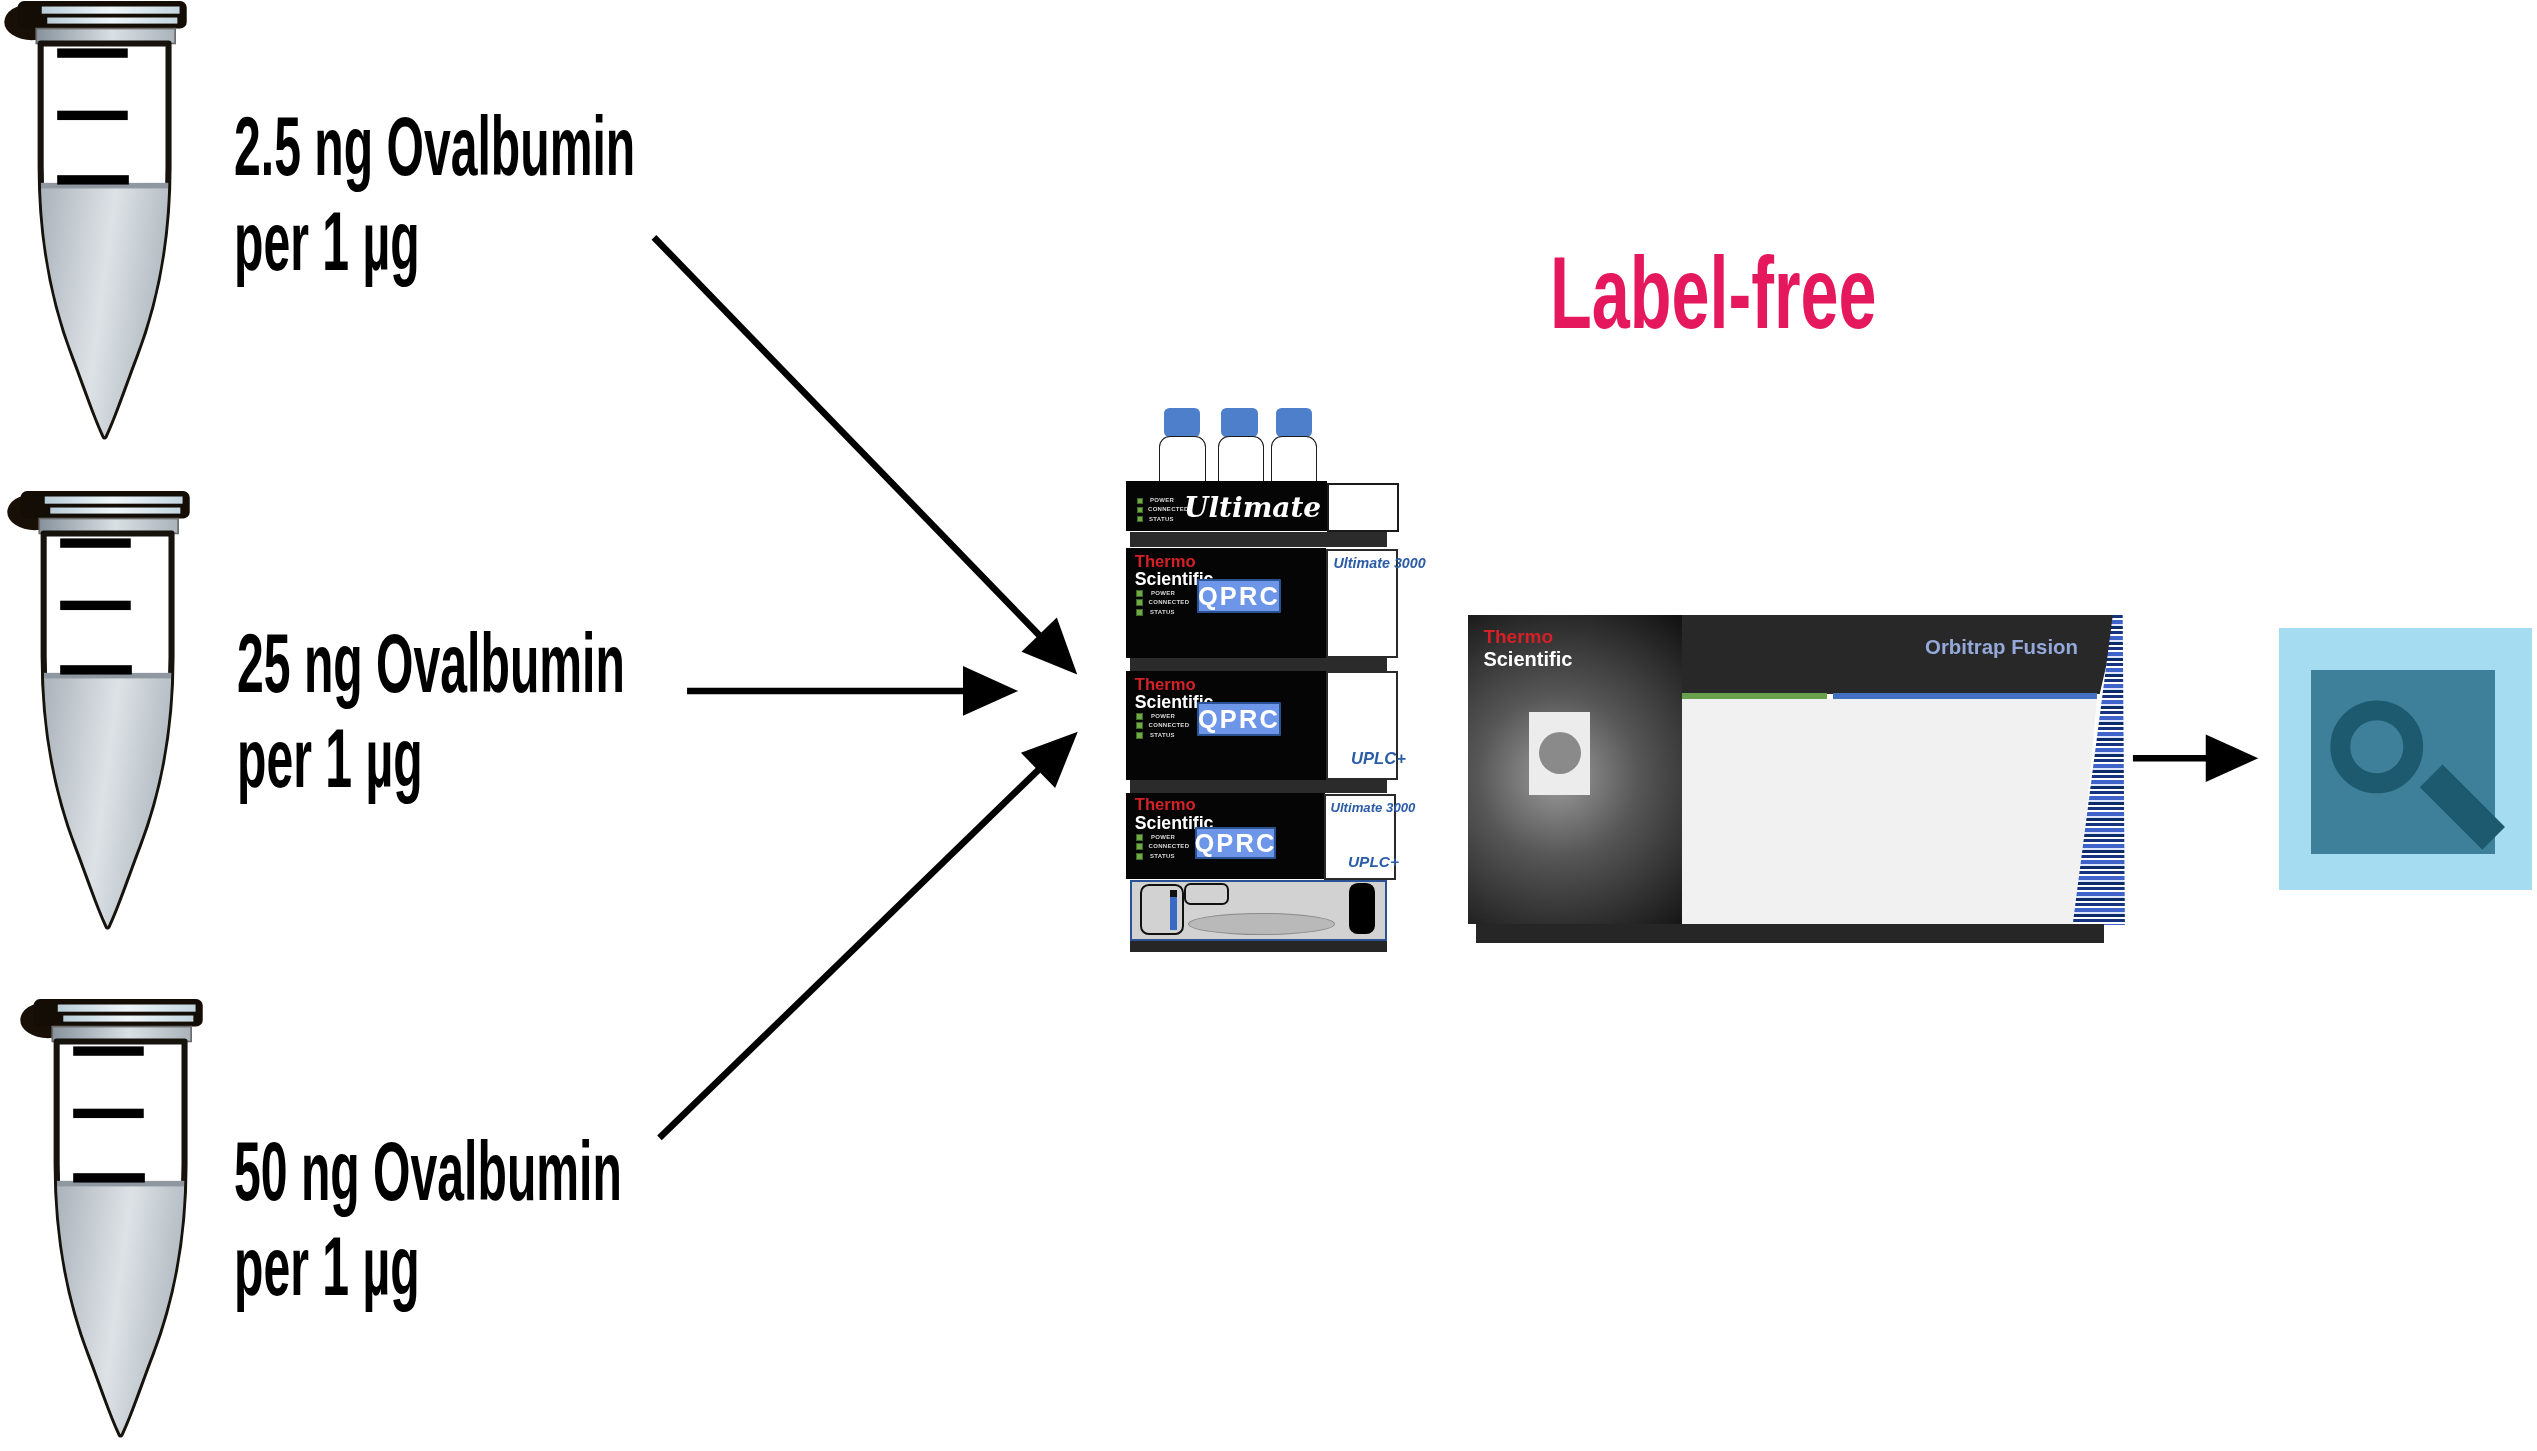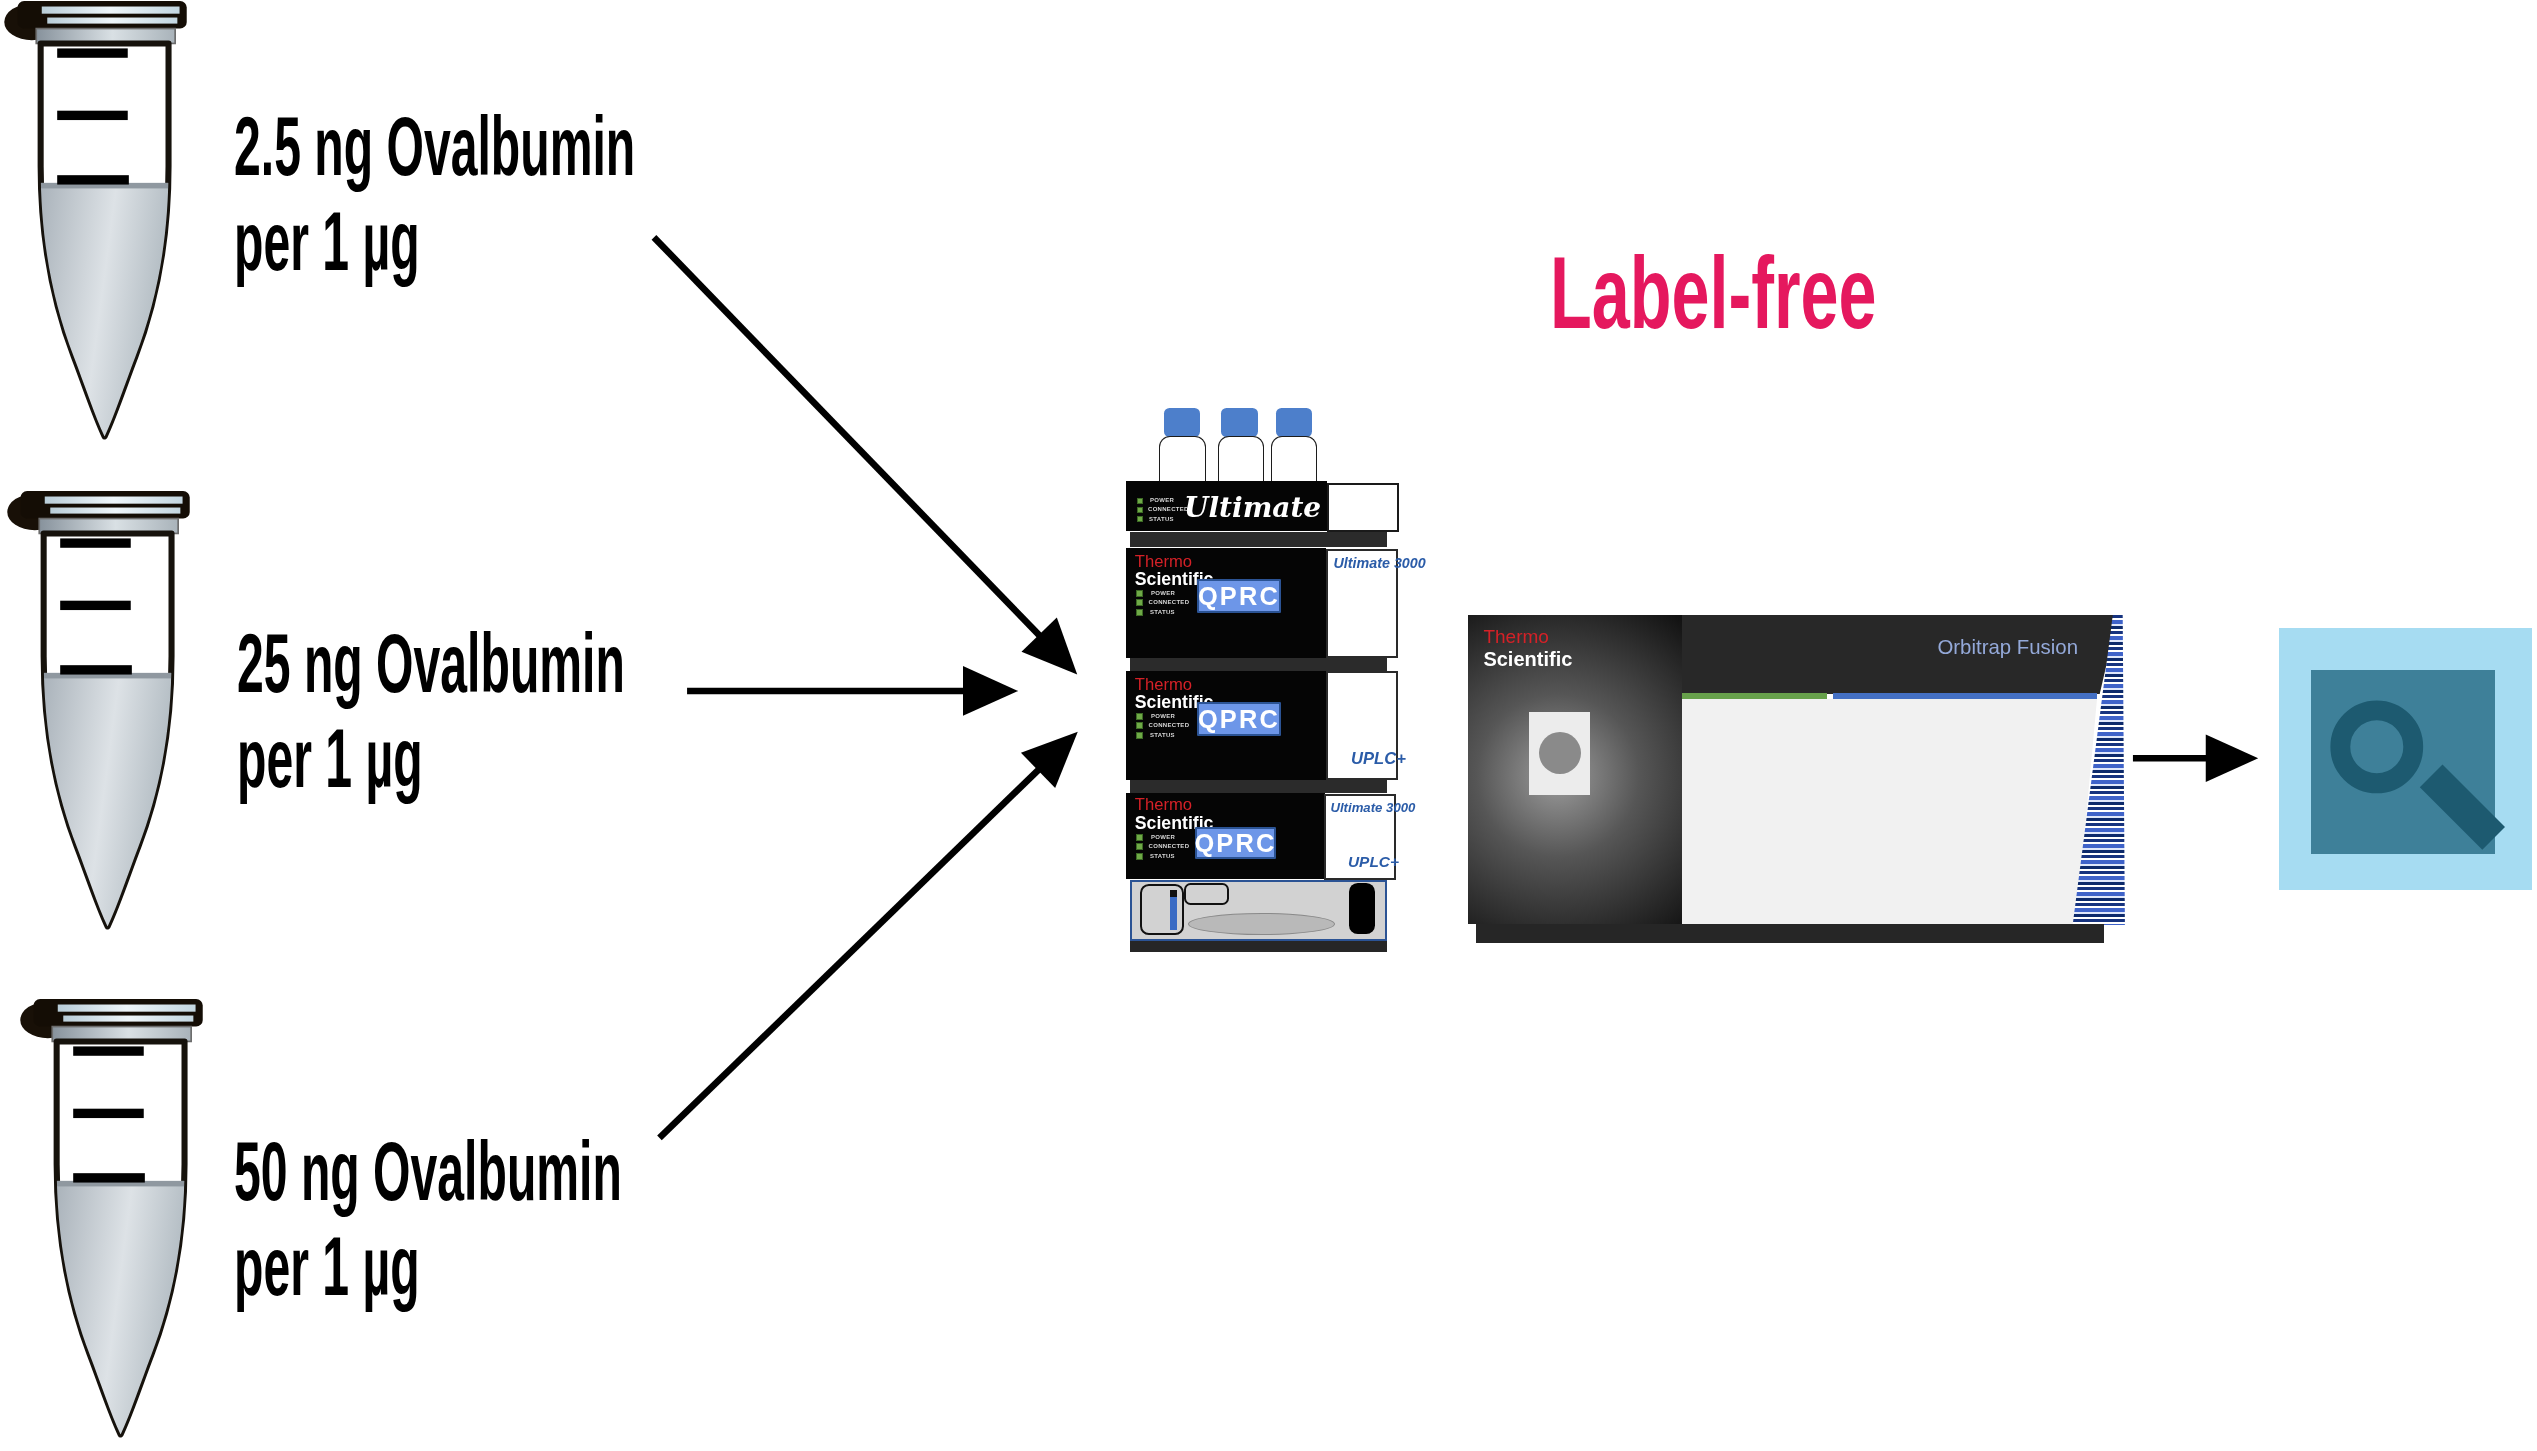--- a/index.html
+++ b/index.html
@@ -16,41 +16,41 @@
   svg.arrows{position:absolute;left:0;top:0;}
   
   .hplc{position:absolute;left:1126px;top:408px;width:301px;height:546px;}
   .bottle{position:absolute;background:#fff;border:1.7px solid #1c1c1c;border-bottom:none;
     border-radius:11px 11px 0 0;box-sizing:border-box;}
   .bottle-cap{position:absolute;background:#4d7fcb;border-radius:5.5px;}
   .module{position:absolute;background:#050505;}
   .sep{position:absolute;background:#2b2b2b;}
   .whitebox{position:absolute;background:#fff;border:2.8px solid #1a1a1a;box-sizing:border-box;}
   .sidepanel{position:absolute;background:#fff;border:2.2px solid #2a2a2a;box-sizing:border-box;}
-  .brand-red{position:absolute;color:#d42127;font-weight:normal;font-size:16.6px;line-height:1;white-space:nowrap;}
+  .brand-red{position:absolute;color:#d42127;font-weight:bold;font-size:16.6px;line-height:1;white-space:nowrap;}
   .brand-white{position:absolute;color:#fff;font-weight:bold;font-size:17.7px;line-height:1;white-space:nowrap;}
   .led{position:absolute;width:7.2px;height:7.2px;background:#6faa47;border:0.6px solid #3d6b25;box-sizing:border-box;}
   .led-label{position:absolute;color:#d8d8d8;font-size:6px;font-weight:bold;letter-spacing:0.3px;line-height:7.2px;white-space:nowrap;}
   .qprc{position:absolute;background:#6d96e8;border:2.8px solid #2b5394;box-sizing:border-box;
     display:flex;align-items:center;justify-content:center;color:#fff;font-size:25.4px;font-weight:600;
     letter-spacing:2.2px;border-radius:1.1px;}
   .blue-model{position:absolute;color:#2b5ca8;font-weight:bold;font-style:italic;white-space:nowrap;}
   .script-brand{position:absolute;color:#fff;font-family:"DejaVu Serif",serif;font-style:italic;
     font-weight:bold;font-size:28px;white-space:nowrap;}
   .hplc-base{position:absolute;background:#d2d2d2;border:2.2px solid #2b5394;box-sizing:border-box;}
   .rr{position:absolute;border:2.8px solid #111;border-radius:8.8px;box-sizing:border-box;}
   
   .ms{position:absolute;left:1468px;top:615px;width:659px;height:331px;}
   .ms-left{position:absolute;left:0;top:0;width:214px;height:309px;
     background:radial-gradient(circle at 42% 52%, #9d9d9d 0%, #565656 40%, #101010 100%);}
   .ms-window{position:absolute;left:61px;top:97px;width:61px;height:83px;background:#ececec;}
   .ms-window-circle{position:absolute;left:10px;top:20px;width:42px;height:42px;border-radius:50%;background:#8a8a8a;}
   .ms-header{position:absolute;left:214px;top:0;width:436px;height:79px;background:#282828;
     clip-path:polygon(0 0,100% 0,95.8% 100%,0 100%);}
-  .ms-model{position:absolute;right:40px;top:21px;color:#94a9d9;font-size:20.4px;font-weight:normal;white-space:nowrap;}
+  .ms-model{position:absolute;right:40px;top:21px;color:#94a9d9;font-size:20.4px;font-weight:bold;white-space:nowrap;}
   .ms-stripe-green{position:absolute;left:214px;top:78px;width:145px;height:6px;background:#67a14b;}
   .ms-stripe-blue{position:absolute;left:365px;top:78px;width:264px;height:6px;background:#4470c4;}
   .ms-body{position:absolute;left:214px;top:84px;width:415px;height:225px;background:#f1f1f1;
     clip-path:polygon(0 0,100% 0,95% 100%,0 100%);}
   .ms-stripes{position:absolute;left:603px;top:0;width:55px;height:310px;
     clip-path:polygon(76% 0,94% 0,98% 100%,3% 100%);
     background:repeating-linear-gradient(180deg,#16337f 0 2.8px,#ffffff 2.8px 5px,#3f63c9 5px 8.8px,#dfe7fa 8.8px 11px,#0d2a6b 11px 14.3px,#ffffff 14.3px 16px);}
   .ms-base{position:absolute;left:7.7px;top:309px;width:628px;height:19.3px;background:#262626;}
   
   .pd{position:absolute;left:2279px;top:628px;width:253px;height:262px;background:#a6dcf2;}

